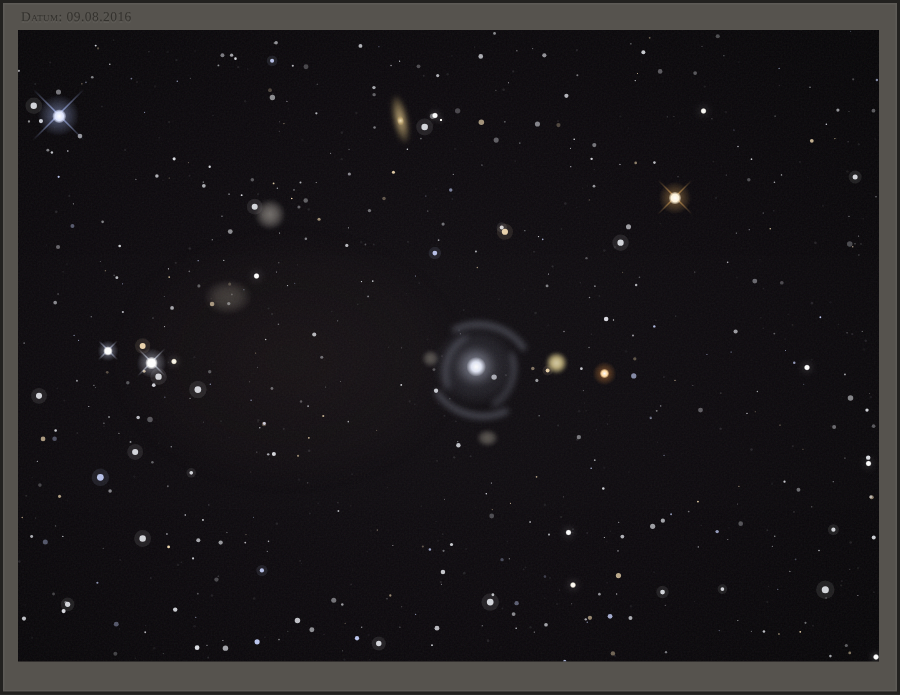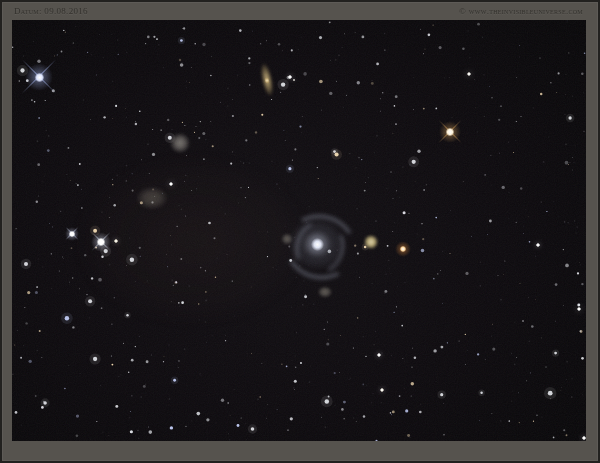--- a/index.html
+++ b/index.html
@@ -29,21 +29,20 @@
     position:absolute;left:30px;top:110px;width:300px;height:220px;
     background:radial-gradient(closest-side, rgba(70,52,46,0.14), rgba(70,52,46,0.05) 60%, transparent 80%);
     filter:blur(4px);border-radius:50%;
   }
 </style>
 </head>
 <body>
 
 <div id="frame">
   <div class="caption" id="cap-top-left">Datum: 09.08.2016</div>
-  <div class="caption" id="cap-top-right">© www.theinvisibleuniverse.com</div>
 
   <div id="sky">
     <div id="dust"></div>
     <svg id="starfield" width="574" height="421" viewBox="0 0 574 421">
         <circle cx="345.0" cy="188.7" r="0.83" fill="#bfc2c8" opacity="0.12"></circle>
         <circle cx="100.3" cy="221.7" r="0.54" fill="#bfc2c8" opacity="0.11"></circle>
         <circle cx="496.8" cy="198.8" r="0.52" fill="#bfc2c8" opacity="0.14"></circle>
         <circle cx="428.1" cy="129.2" r="0.50" fill="#bfc2c8" opacity="0.10"></circle>
         <circle cx="394.1" cy="257.1" r="0.40" fill="#bfc2c8" opacity="0.10"></circle>
         <circle cx="480.6" cy="21.6" r="0.70" fill="#bfc2c8" opacity="0.05"></circle>

